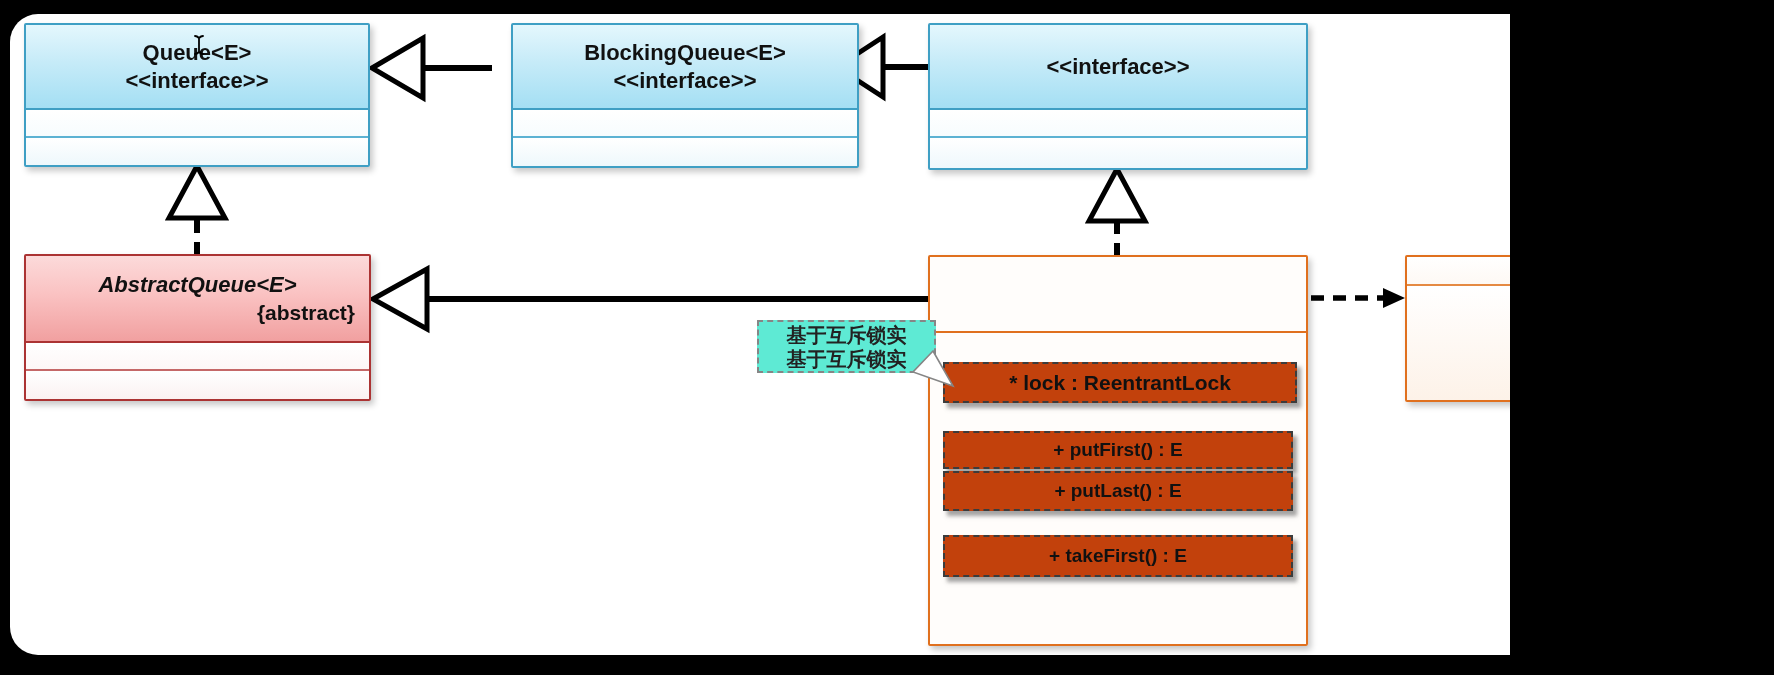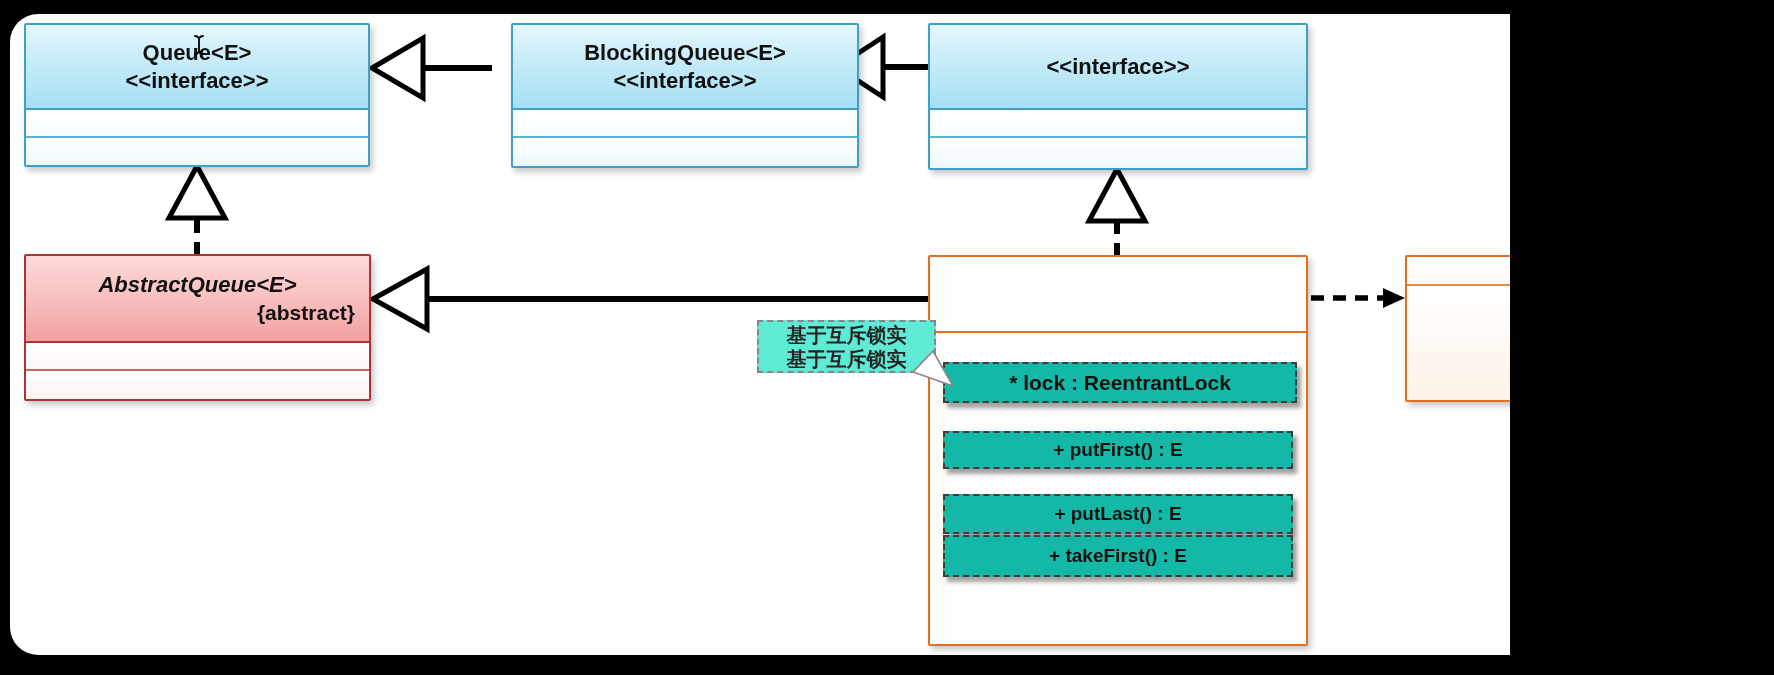--- a/index.html
+++ b/index.html
@@ -32,21 +32,21 @@
                border-bottom:2px solid #e0701e;font-size:22px;}
   .orange .c1{border-bottom:2px solid #e58a42;background:linear-gradient(180deg,#ffffff,#fef9f4);}
   .orange .c2{flex:1;background:linear-gradient(180deg,#ffffff,#fdf2e8);}
 
   .title-italic{font-style:italic;}
   .modifier-line{width:100%;text-align:right;padding-right:14px;box-sizing:border-box;font-size:21px;}
 
   .lbd-attrs{height:74px;border-bottom:2px solid #e0701e;background:#fffdfb;}
   .lbd-methods{flex:1;background:#fffdfb;}
 
-  .member{position:absolute;box-sizing:border-box;background:#14b8a6;border:2px dashed #3c3c3c;
+  .member{position:absolute;box-sizing:border-box;background:#c2410c;border:2px dashed #3c3c3c;
           box-shadow:4px 5px 4px rgba(90,90,90,0.55);display:flex;align-items:center;
           justify-content:center;font-weight:bold;color:#111;z-index:3;font-size:19px;}
   .member.attr{font-size:21px;}
 
   .note{position:absolute;left:757px;top:320px;width:179px;height:53px;box-sizing:border-box;
         background:#5eead4;border:2px dashed #868686;z-index:4;display:flex;flex-direction:column;
         justify-content:center;align-items:center;font-weight:bold;color:#222;font-size:20px;
         line-height:24px;}
   .note-tail{position:absolute;left:905px;top:344px;z-index:5;}
   .cursor-icon{position:absolute;left:191px;top:33px;z-index:6;}
@@ -130,21 +130,21 @@
     <div class="lbd-methods"></div>
   </div>
 
   <div class="cls orange" style="left:1405px;top:255px;width:347px;height:147px">
     <div class="comp c1" style="height:29px"></div>
     <div class="comp c2"></div>
   </div>
 
   <div class="member attr" style="left:943px;top:362px;width:354px;height:41px">* lock : ReentrantLock</div>
   <div class="member" style="left:943px;top:431px;width:350px;height:38px">+ putFirst() : E</div>
-  <div class="member" style="left:943px;top:494px;width:350px;height:40px">+ putLast() : E</div>
+  <div class="member" style="left:943px;top:471px;width:350px;height:40px">+ putLast() : E</div>
   <div class="member" style="left:943px;top:535px;width:350px;height:42px">+ takeFirst() : E</div>
 
   <div class="note">
     <div>基于互斥锁实</div>
     <div>基于互斥锁实</div>
   </div>
   <svg class="note-tail" width="55" height="50" viewBox="0 0 55 50">
     <polygon points="28,7 48,42 8,28" fill="#ffffff" stroke="#868686" stroke-width="1.6"></polygon>
   </svg>
 

